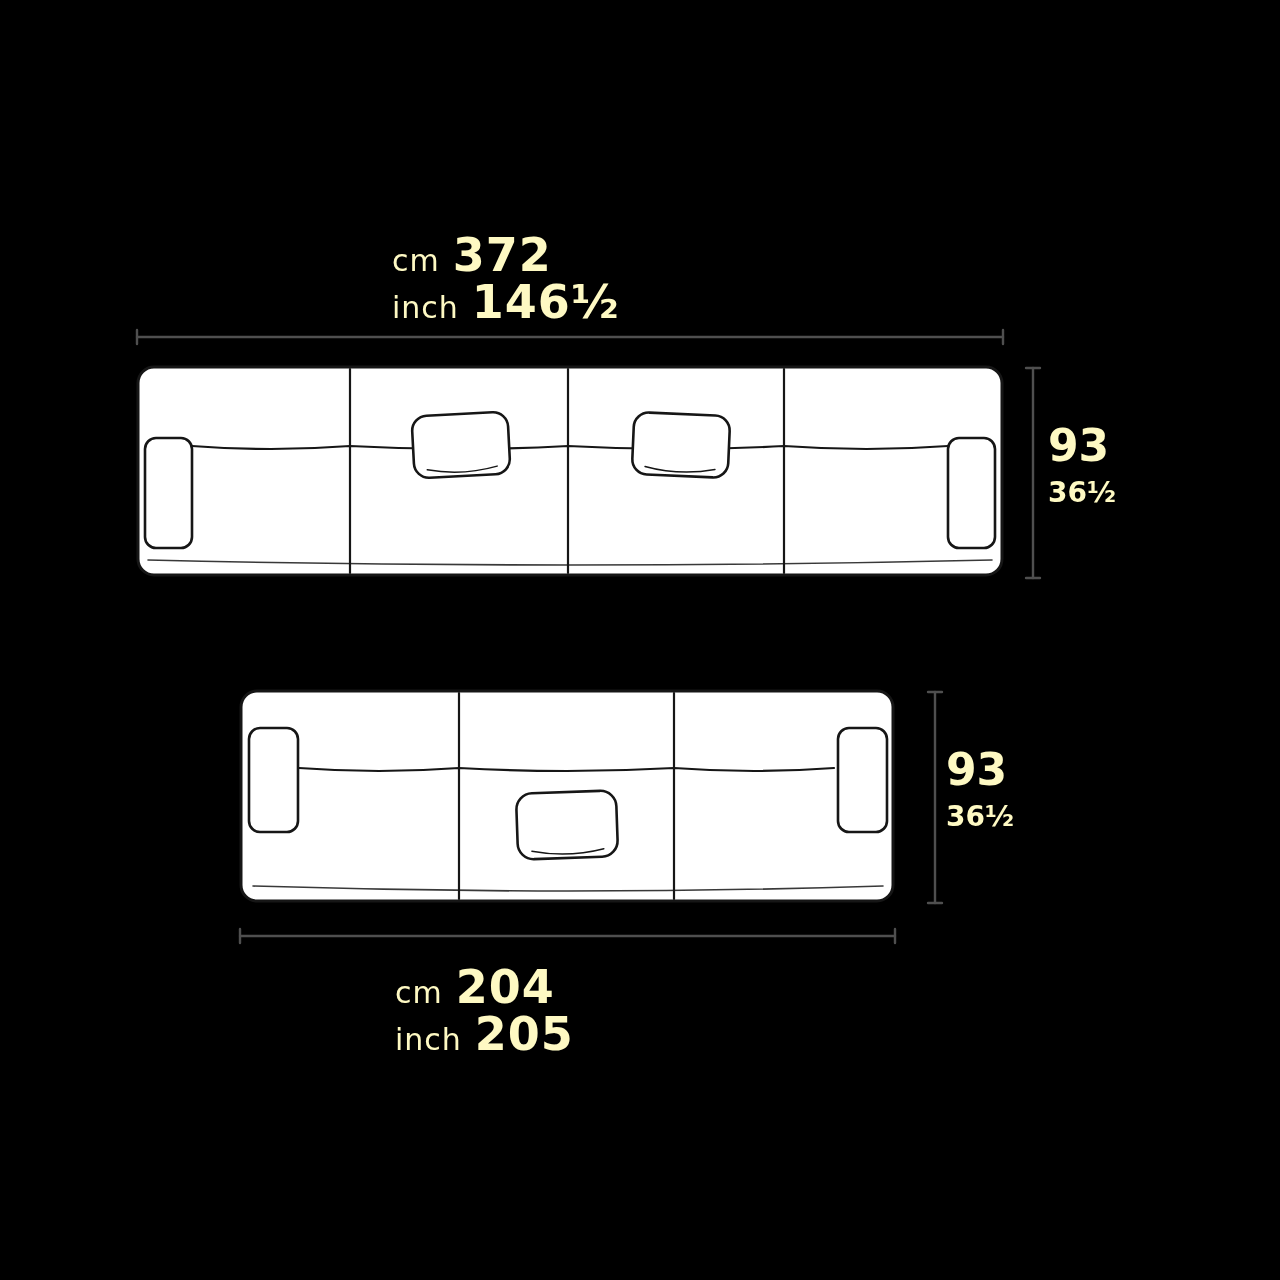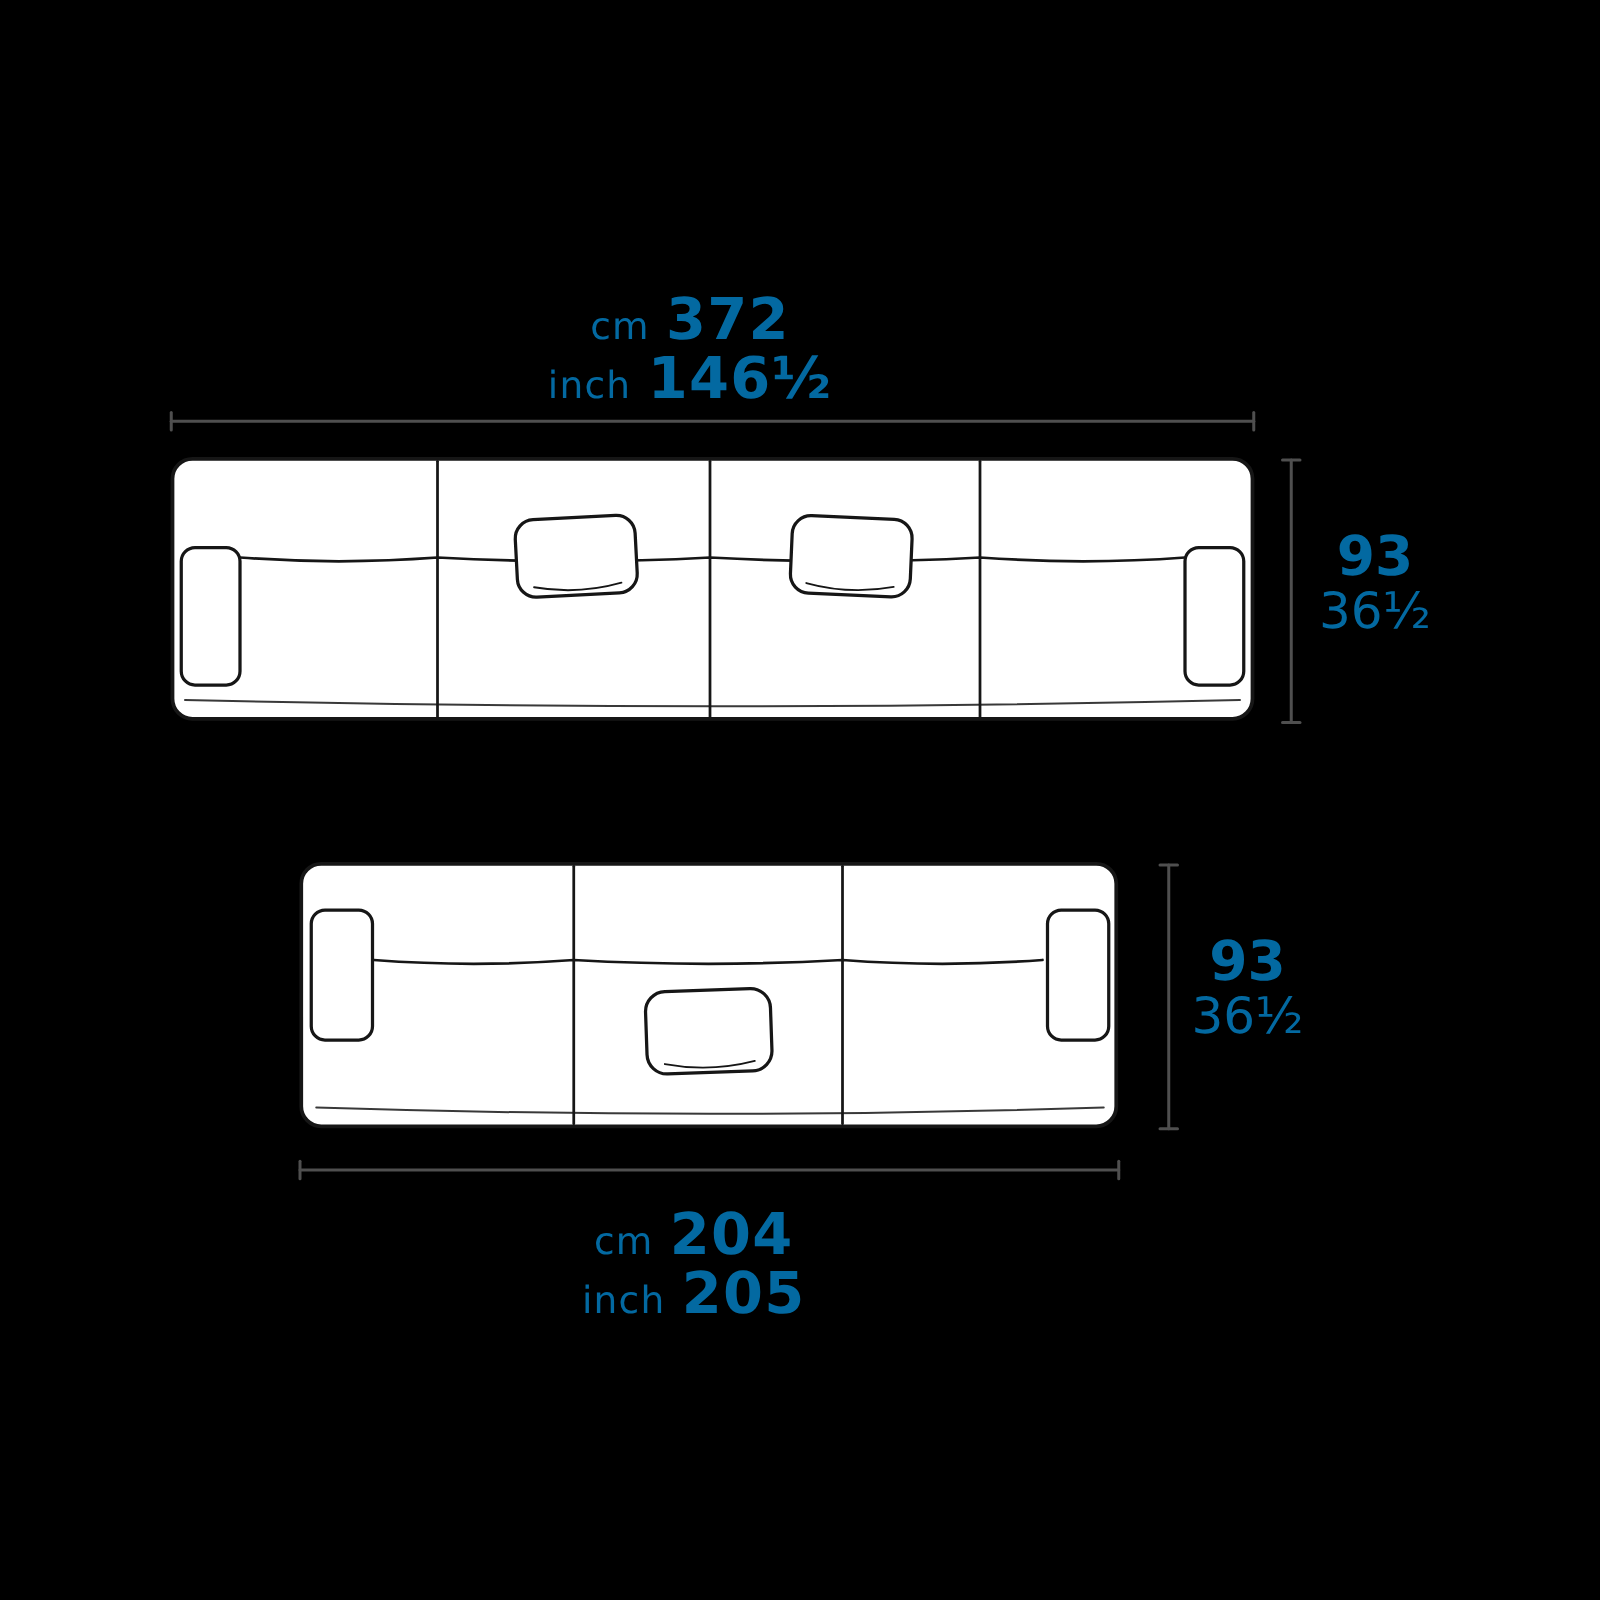--- a/index.html
+++ b/index.html
@@ -6,30 +6,30 @@
   .stage {
     position:relative; width:1280px; height:1280px; background:#000000;
     overflow:hidden; font-family:"DejaVu Sans", sans-serif;
   }
   svg { display:block; }
   .sofa-svg { position:absolute; }
   .overlay { position:absolute; left:0; top:0; pointer-events:none; }
 
   .dim-label {
     position:absolute; display:flex; flex-direction:column;
-    align-items:center; justify-content:flex-start;
-    color:#0369a1; line-height:1.02;
+    justify-content:flex-start;
+    color:#fef9c3; line-height:1.02;
   }
   .dim-label .row {
     display:flex; align-items:baseline; gap:13px; white-space:nowrap;
   }
   .unit   { font-size:30px; font-weight:400; letter-spacing:1px; }
   .value  { font-size:46px; font-weight:700; letter-spacing:1px; }
   .side .value-cm   { font-size:44px; font-weight:700; }
-  .side .value-inch { font-size:40px; font-weight:400; }
+  .side .value-inch { font-size:28px; font-weight:700; margin-top:10px; }
 </style>
 </head>
 <body>
 
 <div class="stage">
 
   <svg class="sofa-svg" style="left:134px; top:362px;" width="872" height="220" viewBox="0 0 872 220">
     <g fill="#ffffff" stroke="#161616" stroke-linecap="round" stroke-linejoin="round">
       <rect x="4" y="5" width="864" height="208" rx="16" stroke-width="3"></rect>
 

